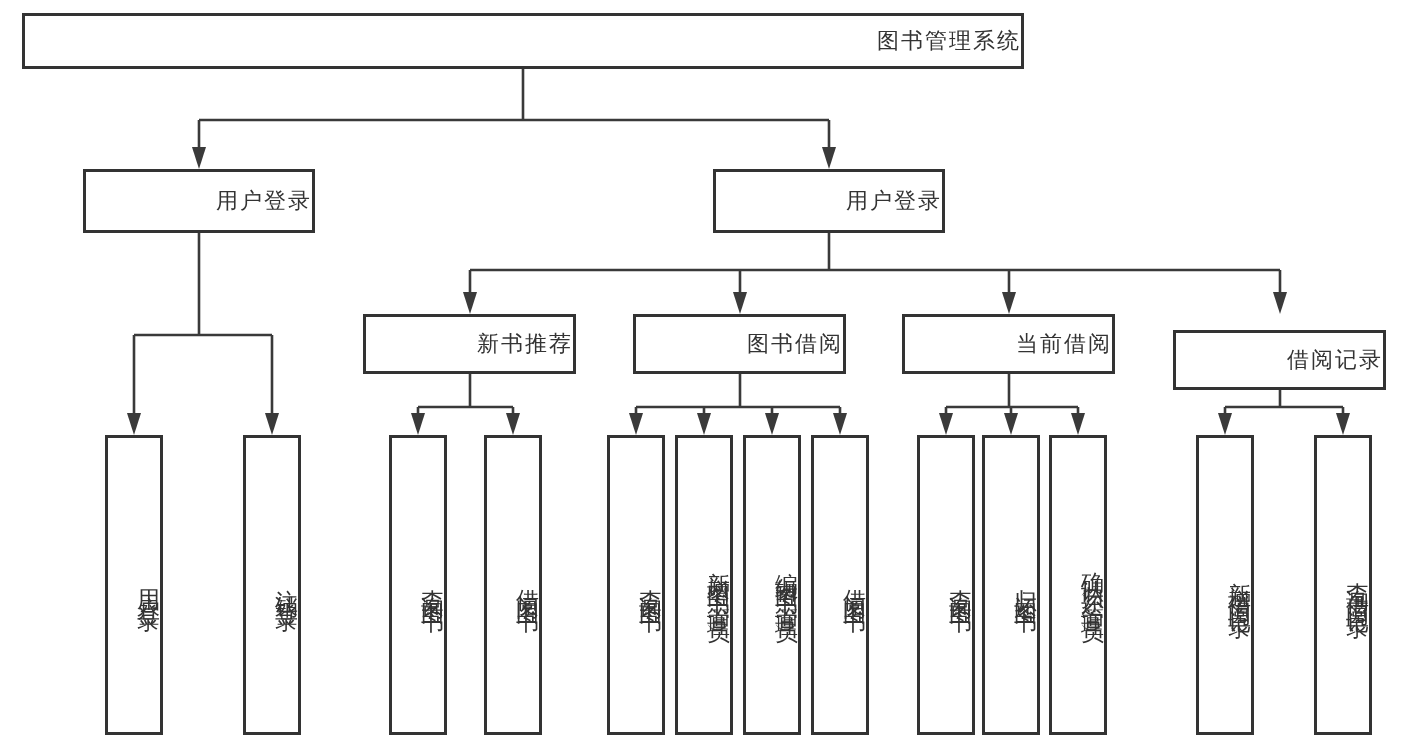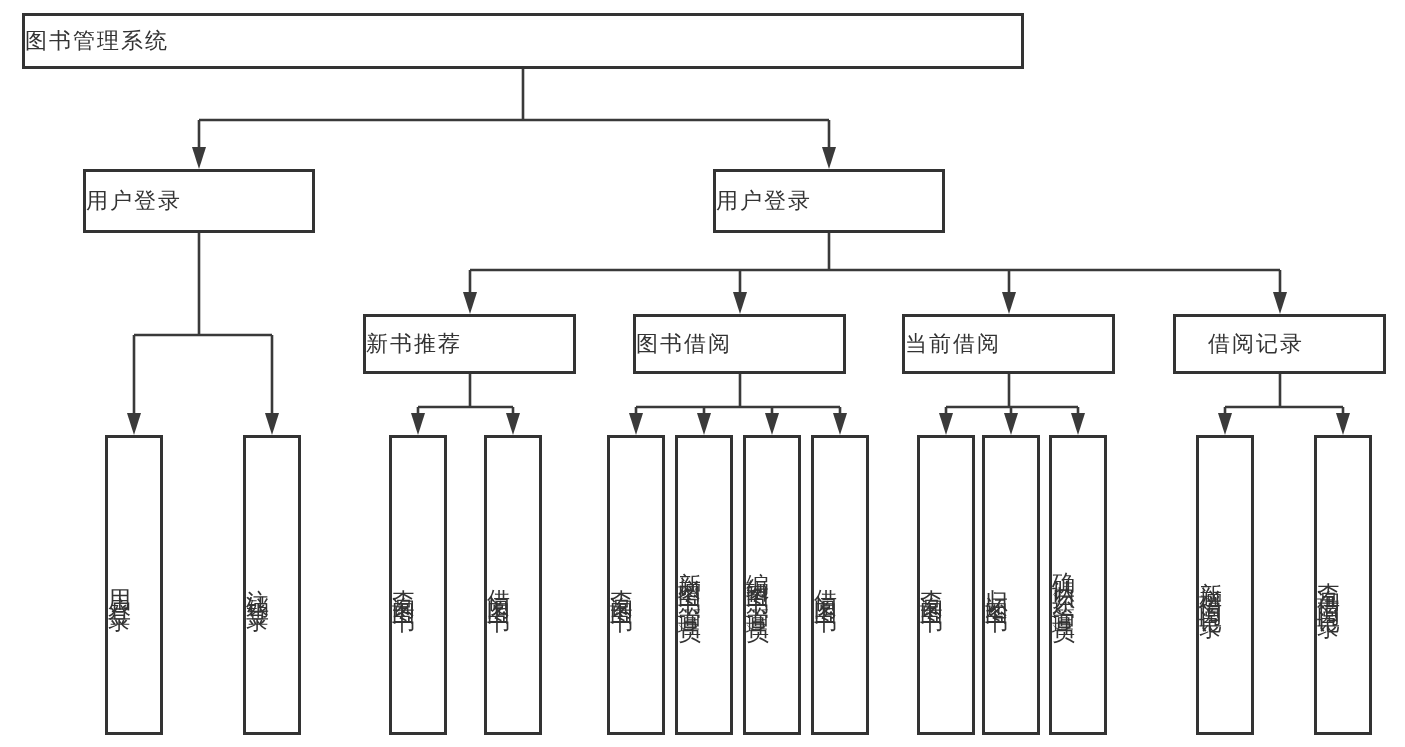--- a/index.html
+++ b/index.html
@@ -25,21 +25,21 @@
   .ah {
     fill: #3a3a3a;
     stroke: none;
   }
   .node {
     position: absolute;
     background: #ffffff;
     border: 3px solid #333333;
     display: flex;
     align-items: center;
-    justify-content: flex-start;
+    justify-content: flex-end;
     color: #333333;
   }
   .node.h span {
     font-size: 22px;
     letter-spacing: 2px;
     white-space: nowrap;
   }
   .node.leaf {
     width: 58px;
     top: 435px;
@@ -52,21 +52,21 @@
     letter-spacing: 7px;
     line-height: 1;
   }
   
   .root-box        { left: 22px;   top: 13px;  width: 1002px; height: 56px; }
   .b-user-login    { left: 83px;   top: 169px; width: 232px;  height: 64px; }
   .b-book-mgmt     { left: 713px;  top: 169px; width: 232px;  height: 64px; }
   .b-new-book      { left: 363px;  top: 314px; width: 213px;  height: 60px; }
   .b-book-borrow   { left: 633px;  top: 314px; width: 213px;  height: 60px; }
   .b-cur-borrow    { left: 902px;  top: 314px; width: 213px;  height: 60px; }
-  .b-borrow-record { left: 1173px; top: 314px; width: 213px;  height: 60px; padding-left: 32px; }
+  .b-borrow-record { left: 1173px; top: 330px; width: 213px;  height: 60px; padding-left: 32px; }
   
   .lf-1  { left: 105px;  }
   .lf-2  { left: 243px;  }
   .lf-3  { left: 389px;  }
   .lf-4  { left: 484px;  }
   .lf-5  { left: 607px;  }
   .lf-6  { left: 675px;  }
   .lf-7  { left: 743px;  }
   .lf-8  { left: 811px;  }
   .lf-9  { left: 917px;  }

